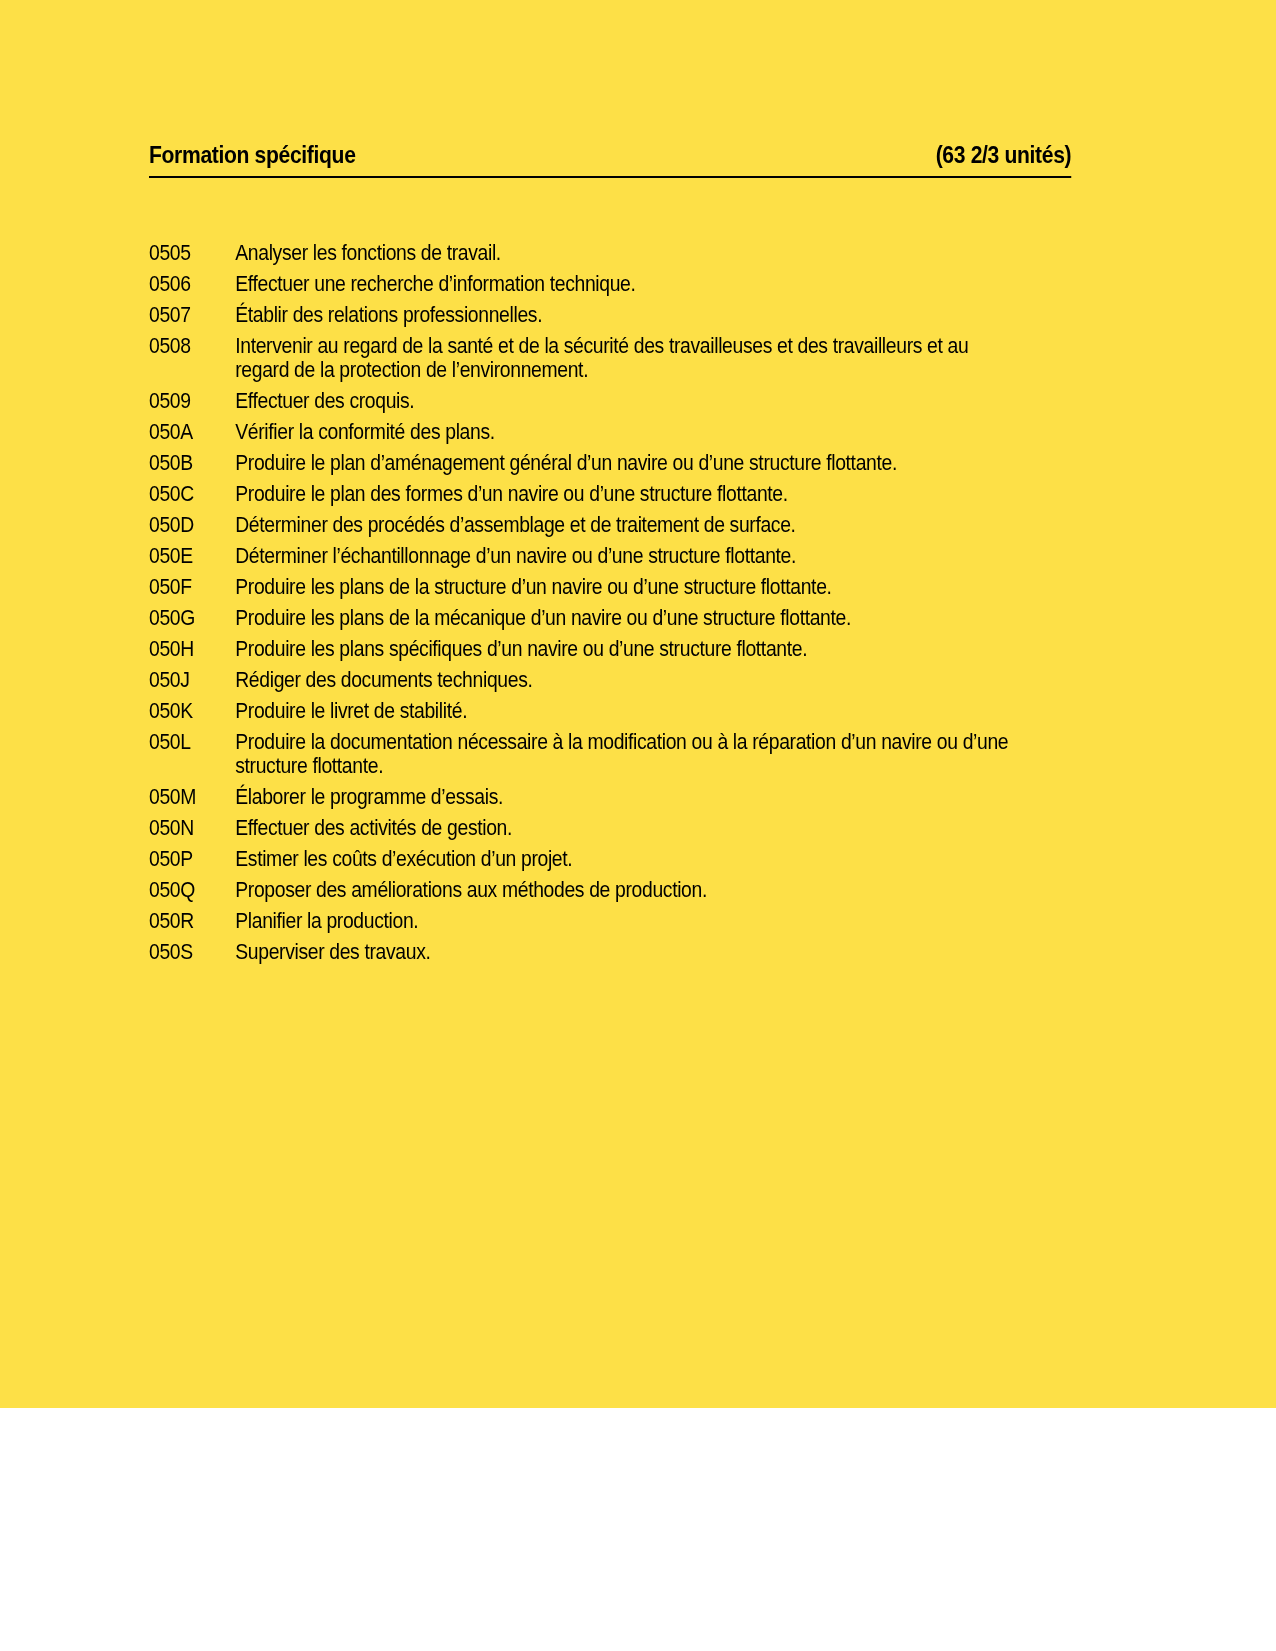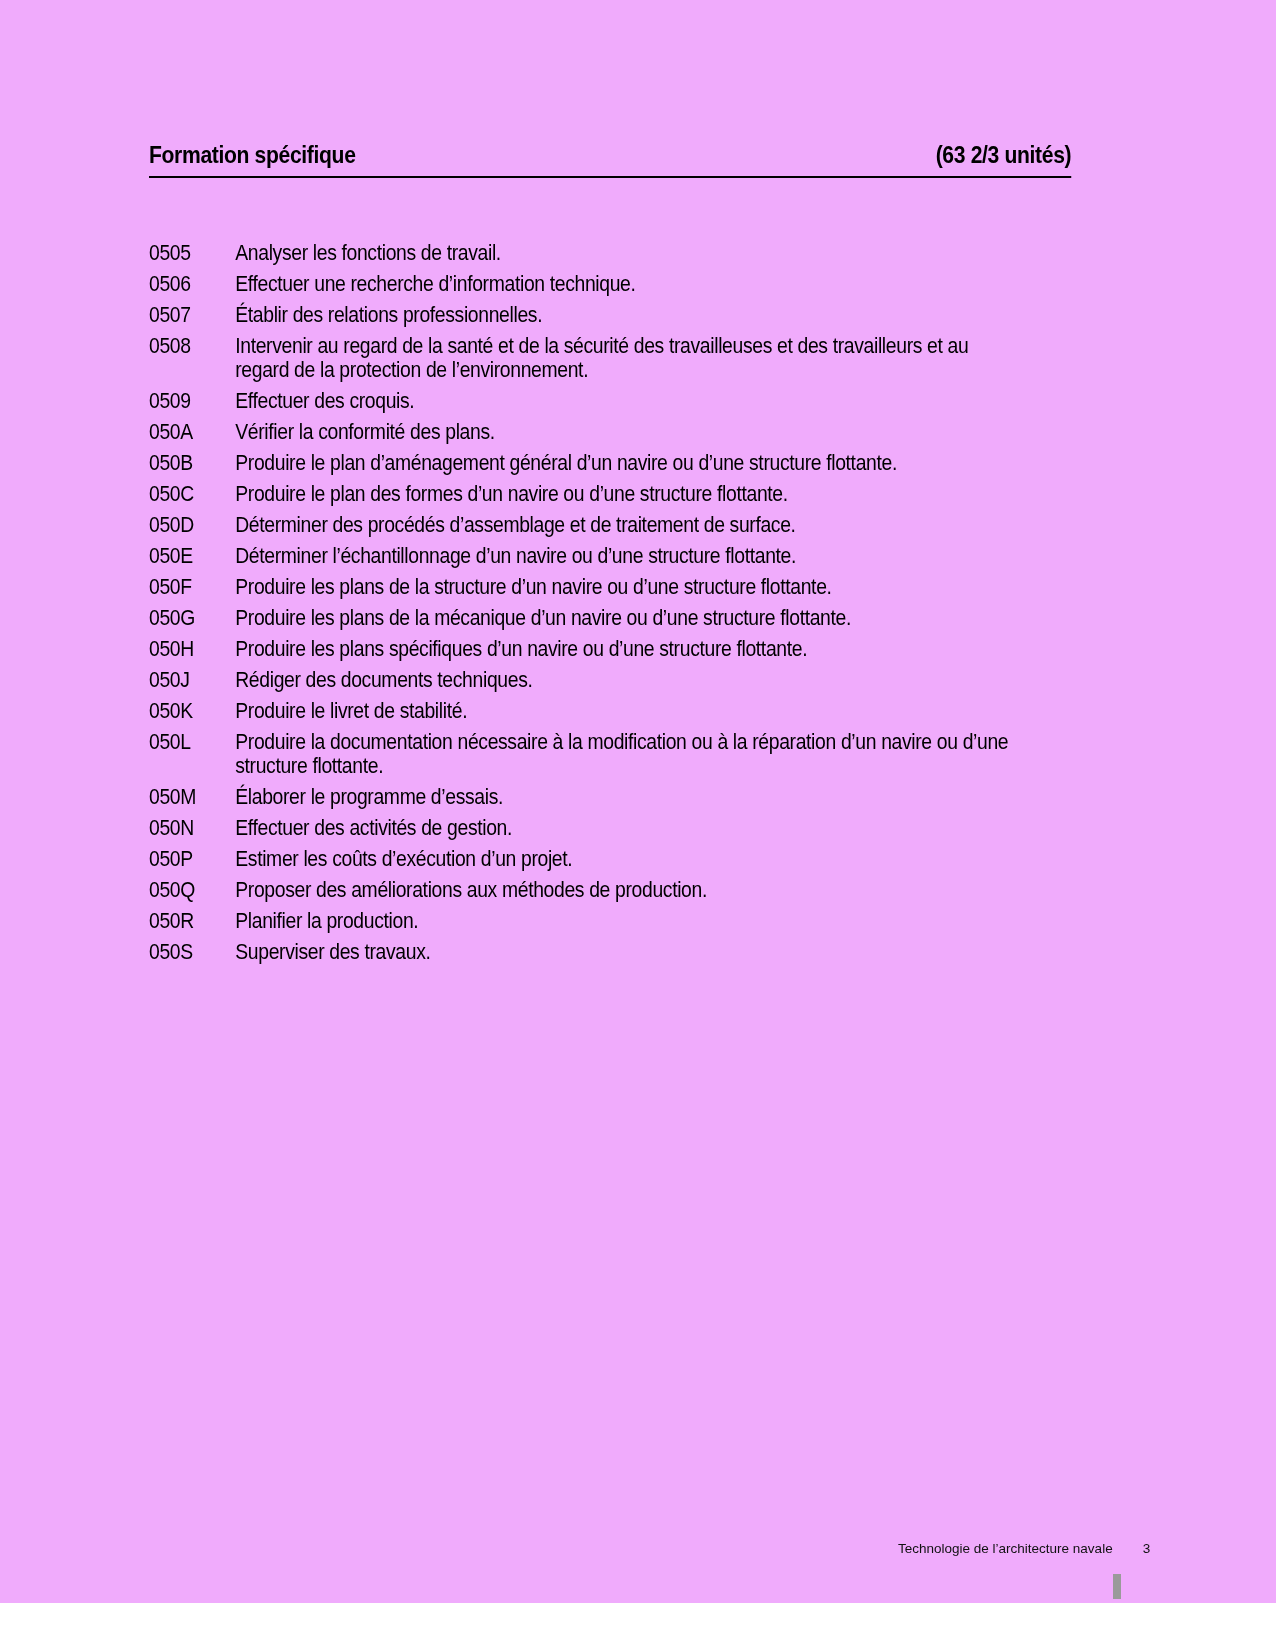--- a/index.html
+++ b/index.html
@@ -9,22 +9,22 @@
   }
   body {
     width: 1276px;
     height: 1651px;
     font-family: "Liberation Sans", sans-serif;
     color: #000000;
   }
   .page {
     position: relative;
     width: 1276px;
-    height: 1603px;
-    background: #f0abfc;
+    height: 1408px;
+    background: #fde047;
     overflow: hidden;
   }
   
   .doc-body {
     position: absolute;
     left: 149px;
     top: 142px;
     width: 1048px;
     transform: scaleX(0.88);
     transform-origin: 0 0;

